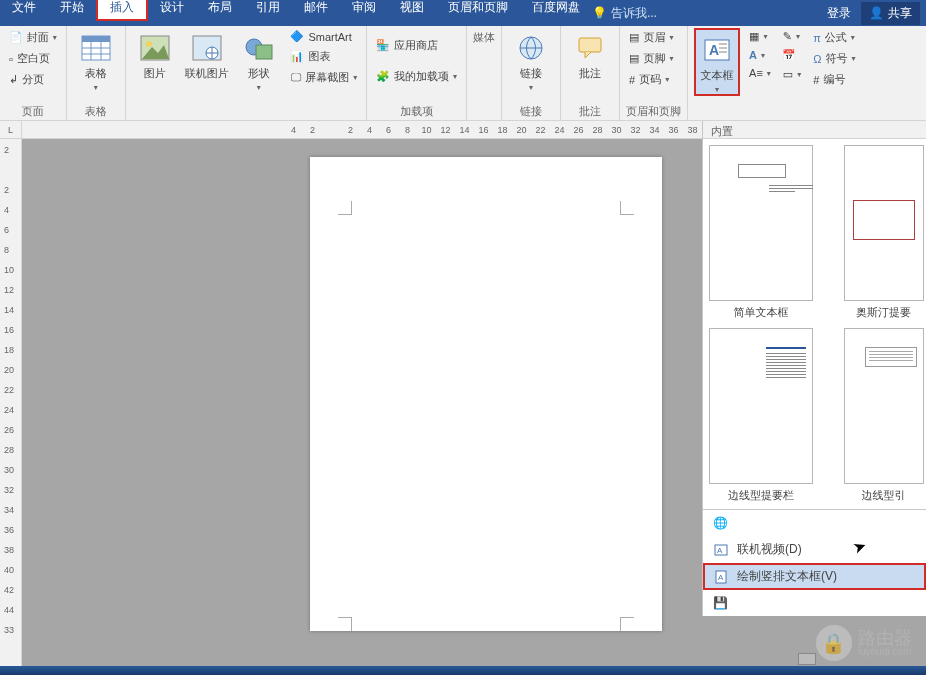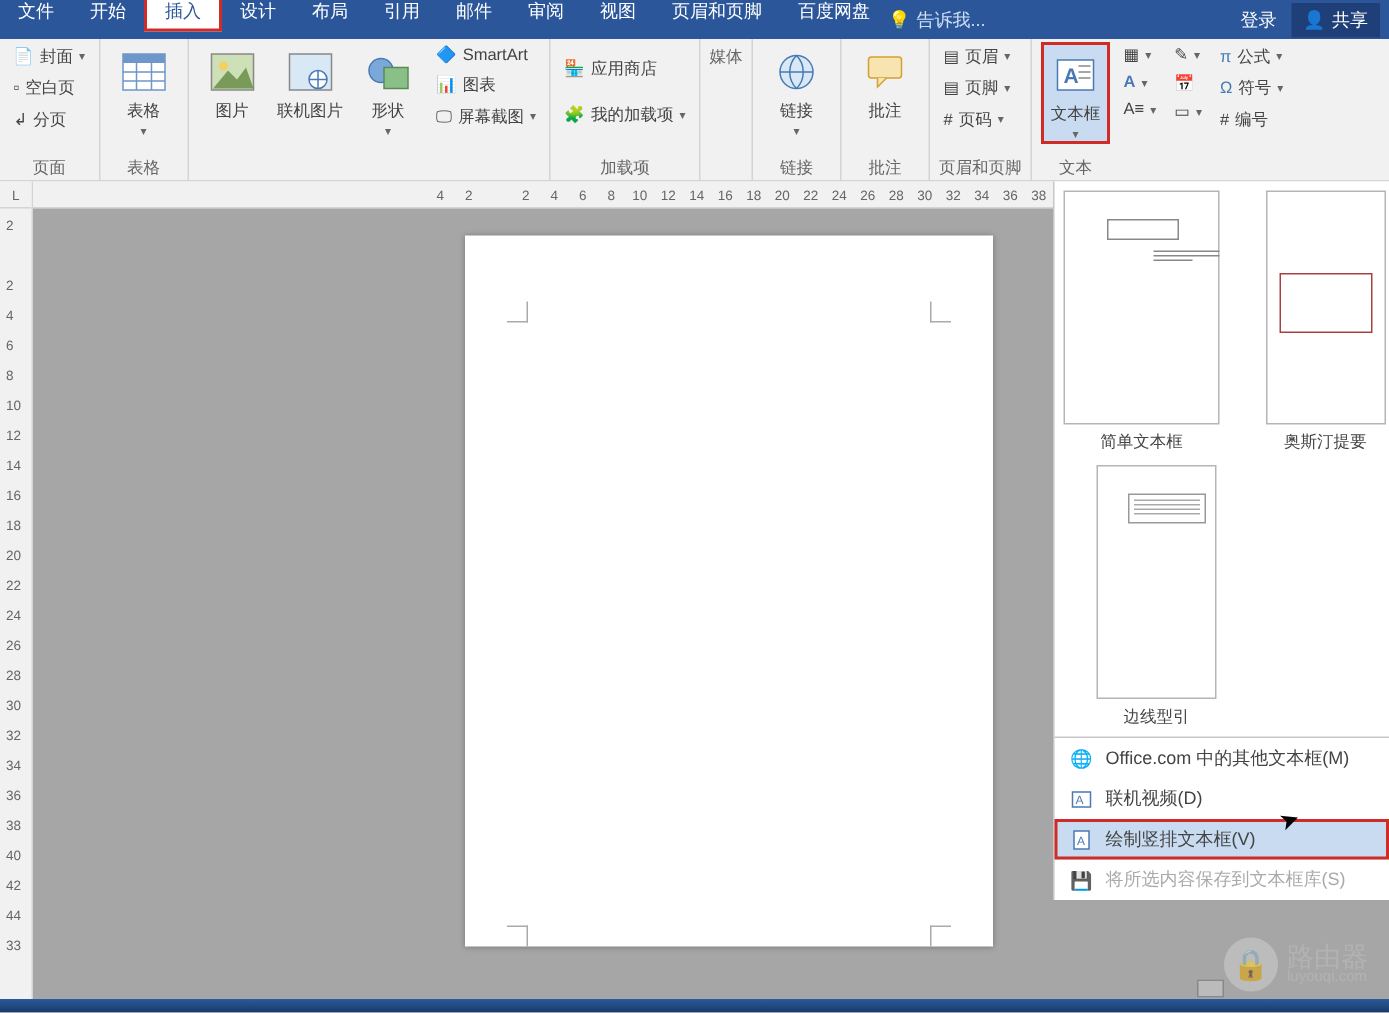--- a/index.html
+++ b/index.html
@@ -352,21 +352,20 @@
             <span style="color:#4a7ab4;">Ω</span>
             <span>符号</span>
             <span class="dropdown-caret">▾</span>
           </div>
         <div class="ritem-sm">
             <span>#</span>
             <span>编号</span>
           </div>
       </div>
     </div>
-    <div class="rgroup-label" style="text-align:left;padding-left:12px;">文本</div>
   </div>
 </div>
 
 <div class="workspace">
   <div class="vruler">
     <div class="vruler-corner">L</div>
     <div class="vruler-scale" id="vruler-scale">
         <div class="vruler-num" style="top: 6px;">2</div>
         <div class="vruler-num" style="top: 26px;"></div>
         <div class="vruler-num" style="top: 46px;">2</div>
@@ -431,55 +430,72 @@
       <div class="page">
         <div class="page-corner pc-tl"></div>
         <div class="page-corner pc-tr"></div>
         <div class="page-corner pc-bl"></div>
         <div class="page-corner pc-br"></div>
       </div>
     </div>
   </div>
 
   <div class="textbox-panel">
+    <div class="panel-header">内置</div>
     <div class="panel-gallery">
       <div class="gallery-item">
         <div class="gallery-thumb">
           <div class="thumb-box-center">
               <div class="thumb-lines">
                 <div></div>
                 <div></div>
                 <div style="width:60%"></div>
               </div>
             </div>
         </div>
         <div class="gallery-label">简单文本框</div>
       </div>
       <div class="gallery-item" style="margin-right:-20px;">
         <div class="gallery-thumb" style="width:80px">
           <div style="position:absolute;left:8px;right:8px;top:54px;border:1px solid #a84040;height:40px;"></div>
         </div>
         <div class="gallery-label">奥斯汀提要</div>
       </div>
+      <div class="gallery-item">
+        <div class="gallery-thumb">
+          <div class="thumb-side">
+              <div class="t"></div>
+              <div></div>
+              <div></div>
+              <div></div>
+              <div></div>
+              <div></div>
+              <div></div>
+              <div></div>
+              <div></div>
+              <div></div>
+            </div>
+        </div>
+        <div class="gallery-label">边线型提要栏</div>
+      </div>
       <div class="gallery-item" style="margin-right:-20px;">
         <div class="gallery-thumb" style="width:80px">
           <div class="thumb-quote">
               <div></div>
               <div></div>
               <div></div>
               <div></div>
             </div>
         </div>
         <div class="gallery-label">边线型引</div>
       </div>
     </div>
     <div class="panel-menu">
       <div class="menu-item">
         <span class="menu-icn">🌐</span>
-        <span>Office.com 中的其他文本框(M)</span>
       </div>
       <div class="menu-item">
         <span class="menu-icn">
             <svg width="14" height="12">
               <rect x="1" y="1" width="12" height="10" fill="#fff" stroke="#4a7ab4"></rect>
               <text x="3" y="9" font-size="8" fill="#4a7ab4">A</text>
             </svg>
           </span>
         <span>联机视频(D)</span>
       </div>
@@ -487,21 +503,20 @@
         <span class="menu-icn">
             <svg width="12" height="14">
               <rect x="1" y="1" width="10" height="12" fill="#fff" stroke="#4a7ab4"></rect>
               <text x="3" y="10" font-size="8" fill="#4a7ab4">A</text>
             </svg>
           </span>
         <span>绘制竖排文本框(V)</span>
       </div>
       <div class="menu-item disabled">
         <span class="menu-icn">💾</span>
-        <span>将所选内容保存到文本框库(S)</span>
       </div>
     </div>
   </div>
 </div>
 
 <div class="cursor-arrow">➤</div>
 <div class="scroll-thumb"></div>
 
 <div class="watermark">
   <div class="logo">🔒</div>

